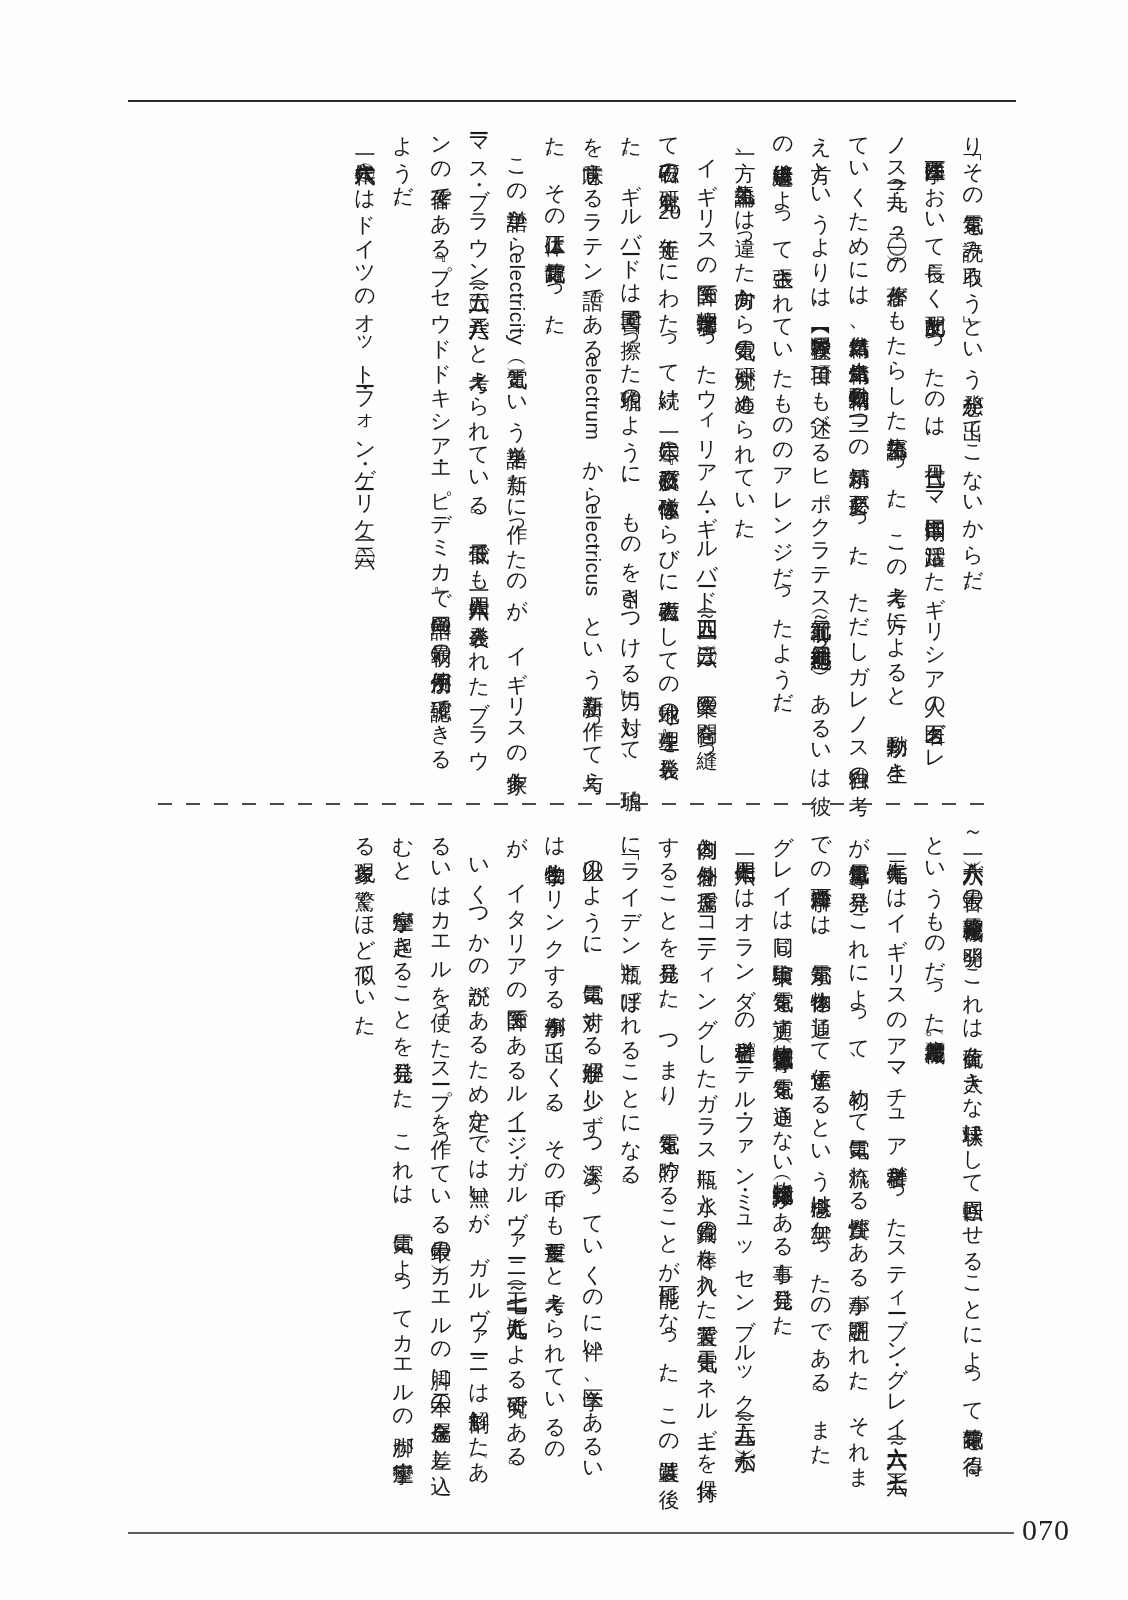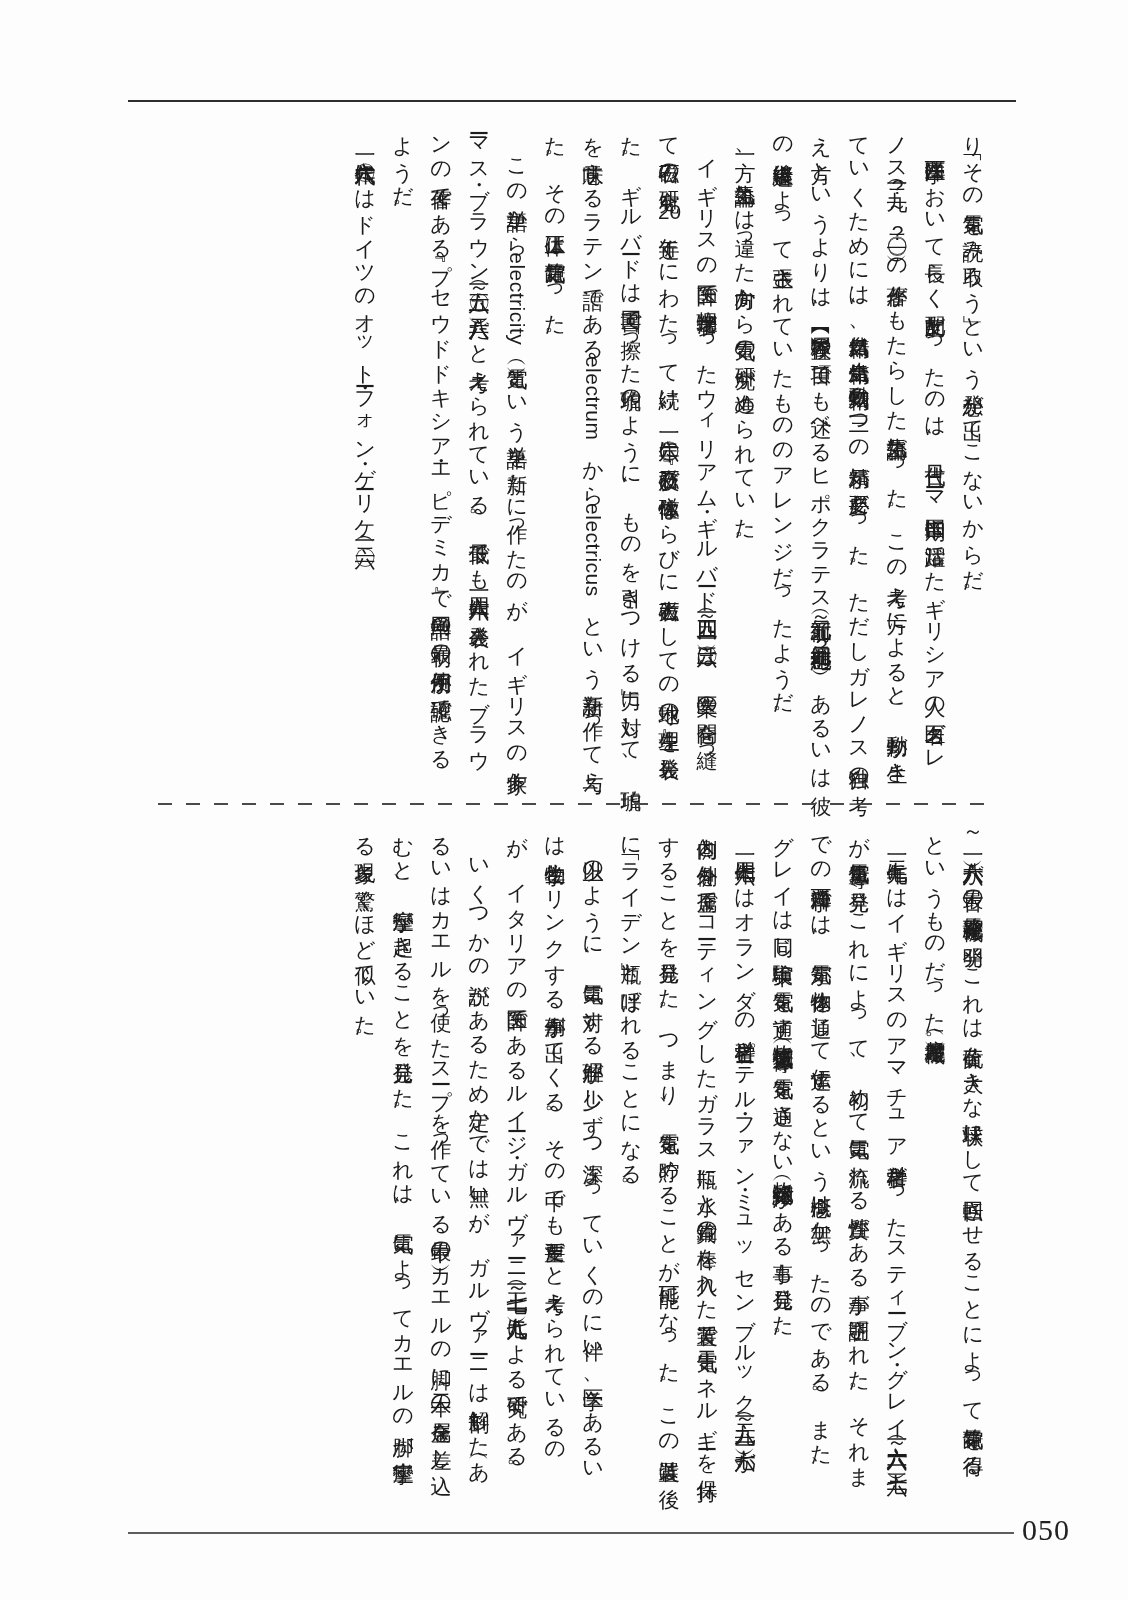--- a/index.html
+++ b/index.html
@@ -76,14 +76,14 @@
 
   <div id="bottom-block" class="vblock">
       <p><span>～一六八六）が最古の静電発電機を発明。これは硫黄を大きな球状にして回転させることによって静電気を得るというものだった（摩擦起電機）。</span></p>
       <p class="indent"><span>一七二九年にはイギリスのアマチュア科学者だったスティーブン・グレイ（一六六六～一七三六）が電気伝導を発見。これによって、初めて電気に流れる性質がある事が証明された。それまでの西洋科学では、電気が物体を通じて伝達するという概念は無かったのである。また、グレイは同じ実験中に電気を通す物質（電気伝導体）と電気を通さない物質（絶縁体）がある事も発見した。</span></p>
       <p class="indent"><span>一七四六年にはオランダの科学者ピーテル・ファン・ミュッセンブルック（一六九二～一七六一）が、内側と外側を金属でコーティングしたガラス瓶に水と真鍮の棒を入れた装置で電気エネルギーを保持することを発見した。つまり、電気を貯めることが可能になった。この装置は後に「ライデン瓶」と呼ばれることになる。</span></p>
       <p class="indent"><span>以上のように、電気に対する理解が少しずつ深まっていくのに伴い、医学、あるいは生物学とリンクする事例が出てくる。その中でも重要だと考えられているのが、イタリアの医師であるルイージ・ガルヴァーニ（一七三七～一七九八）による研究である。</span></p>
       <p class="indent"><span>いくつかの説があるため定かでは無いが、ガルヴァーニは解剖した（あるいはカエルを使ったスープを作っている最中の）カエルの脚に二本の金属を差し込むと、痙攣が起きることを発見した。これは、電気によってカエルの脚が痙攣する現象と驚くほど似ていた。</span></p>
     </div>
 
   <div class="bottom-rule"></div>
-  <div class="page-number">050</div>
+  <div class="page-number">070</div>
 </div>
 
 </body></html>

